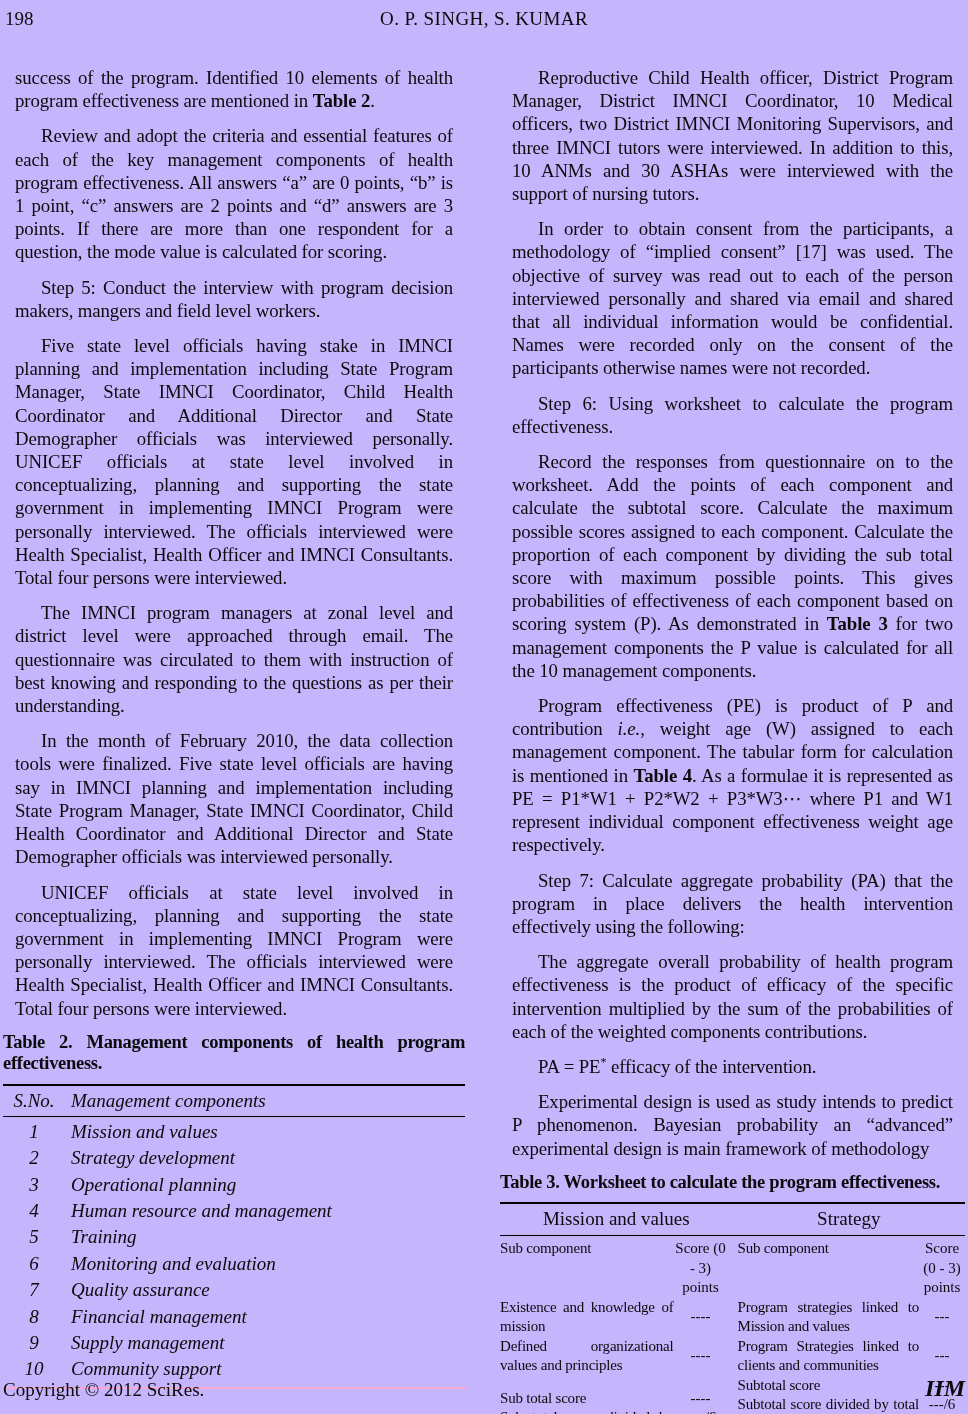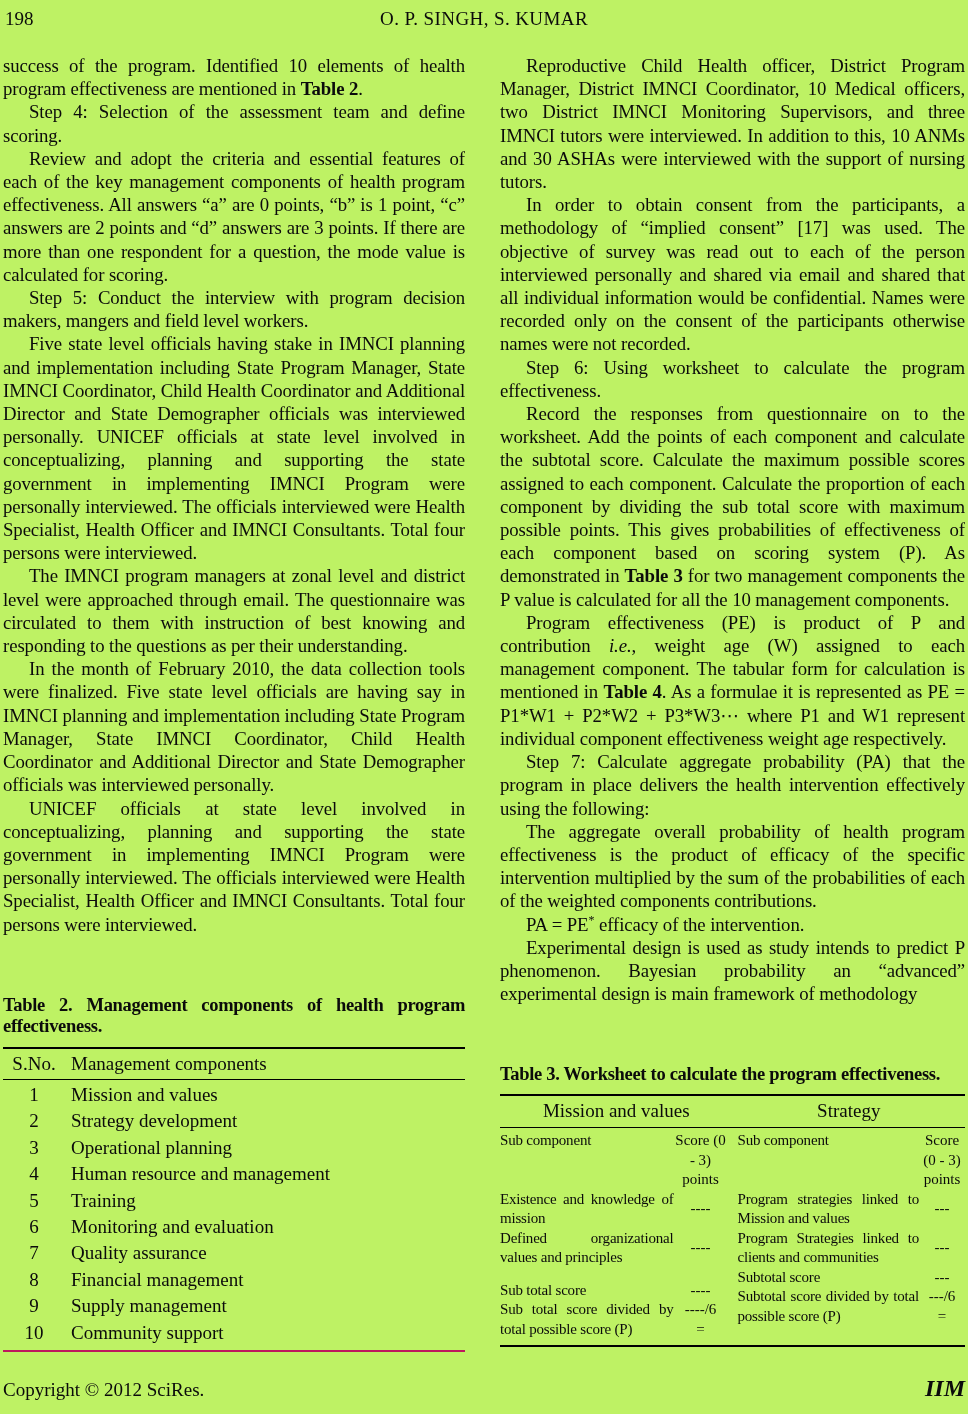--- a/index.html
+++ b/index.html
@@ -1,47 +1,47 @@
 <!DOCTYPE html>
 <html><head>
 <meta charset="utf-8">
 <style>
   html,body{margin:0;padding:0;background:#e8e8e8;}
   .page{
     position:relative; width:968px; height:1414px; margin:0 auto;
-    background:#bef264; color:#0b0b0b; overflow:hidden;
+    background:#c4b5fd; color:#0b0b0b; overflow:hidden;
     font-family:"Liberation Serif","DejaVu Serif",serif;
   }
   
   .pghead{position:relative; padding-top:7px; height:26px; font-size:19px; line-height:24px;}
   .pgnum{position:absolute; left:5px; top:7px;}
   .runtitle{display:block; text-align:center; letter-spacing:.4px;}
 
   
   .columns{display:flex; margin-top:21px; padding:0 3px; height:1298px;}
   .col{display:flex; flex-direction:column;}
   .col.left{width:462px; margin-right:35px;}
   .col.right{width:465px;justify-content:space-between;}
 
   .paras p{
-    margin:0; font-size:18.8px; line-height:23.2px; letter-spacing:-0.1px;
+    margin:12px; font-size:18.8px; line-height:23.2px; letter-spacing:-0.1px;
     text-align:justify; text-indent:26px;
   }
   .paras p.flush{text-indent:0;}
   .b{font-weight:bold;}
   .i{font-style:italic;}
   sup{font-size:12px; line-height:0;}
 
   
   .tcaption{font-weight:bold; font-size:18.5px; line-height:21.5px; text-align:justify; letter-spacing:-0.3px;}
 
   
   .t2wrap{margin-top:auto;}
   .t2cap{margin-bottom:9px;}
-  .t2{border-top:2px solid #000; border-bottom:2px solid #be185d;}
+  .t2{border-top:2px solid #000; border-bottom:2px solid #f9a8d4;font-style:italic;}
   .t2head{display:flex; border-bottom:1.6px solid #000; padding:4px 0 5px 0; font-size:19px; line-height:21px;}
   .t2c1{width:62px; text-align:center; flex:none;}
   .t2c2{flex:1; padding-left:6px;}
   .t2body{padding:2px 0 4px 0;}
   .t2row{display:flex; font-size:19px; line-height:26.4px;}
 
   
   .t3wrap{margin-top:auto; margin-bottom:5px;}
   .t3cap{margin-bottom:9px; white-space:nowrap;}
   .t3{border-top:2px solid #000; border-bottom:2px solid #000;}
@@ -69,21 +69,20 @@
   <div class="pghead">
     <span class="pgnum">198</span>
     <span class="runtitle">O. P. SINGH, S. KUMAR</span>
   </div>
 
   <div class="columns">
 
     <div class="col left">
       <div class="paras">
           <p class="flush"><span>success of the program. Identified 10 elements of health program effectiveness are mentioned in </span><span class="b">Table 2</span><span>.</span></p>
-          <p><span>Step 4: Selection of the assessment team and define scoring.</span></p>
           <p><span>Review and adopt the criteria and essential features of each of the key management components of health program effectiveness. All answers “a” are 0 points, “b” is 1 point, “c” answers are 2 points and “d” answers are 3 points. If there are more than one respondent for a question, the mode value is calculated for scoring.</span></p>
           <p><span>Step 5: Conduct the interview with program decision makers, mangers and field level workers.</span></p>
           <p><span>Five state level officials having stake in IMNCI planning and implementation including State Program Manager, State IMNCI Coordinator, Child Health Coordinator and Additional Director and State Demographer officials was interviewed personally. UNICEF officials at state level involved in conceptualizing, planning and supporting the state government in implementing IMNCI Program were personally interviewed. The officials interviewed were Health Specialist, Health Officer and IMNCI Consultants. Total four persons were interviewed.</span></p>
           <p><span>The IMNCI program managers at zonal level and district level were approached through email. The questionnaire was circulated to them with instruction of best knowing and responding to the questions as per their understanding.</span></p>
           <p><span>In the month of February 2010, the data collection tools were finalized. Five state level officials are having say in IMNCI planning and implementation including State Program Manager, State IMNCI Coordinator, Child Health Coordinator and Additional Director and State Demographer officials was interviewed personally.</span></p>
           <p><span>UNICEF officials at state level involved in conceptualizing, planning and supporting the state government in implementing IMNCI Program were personally interviewed. The officials interviewed were Health Specialist, Health Officer and IMNCI Consultants. Total four persons were interviewed.</span></p>
         </div>
 
       <div class="t2wrap">
         <div class="tcaption t2cap">Table 2. Management components of health program effectiveness.</div>

